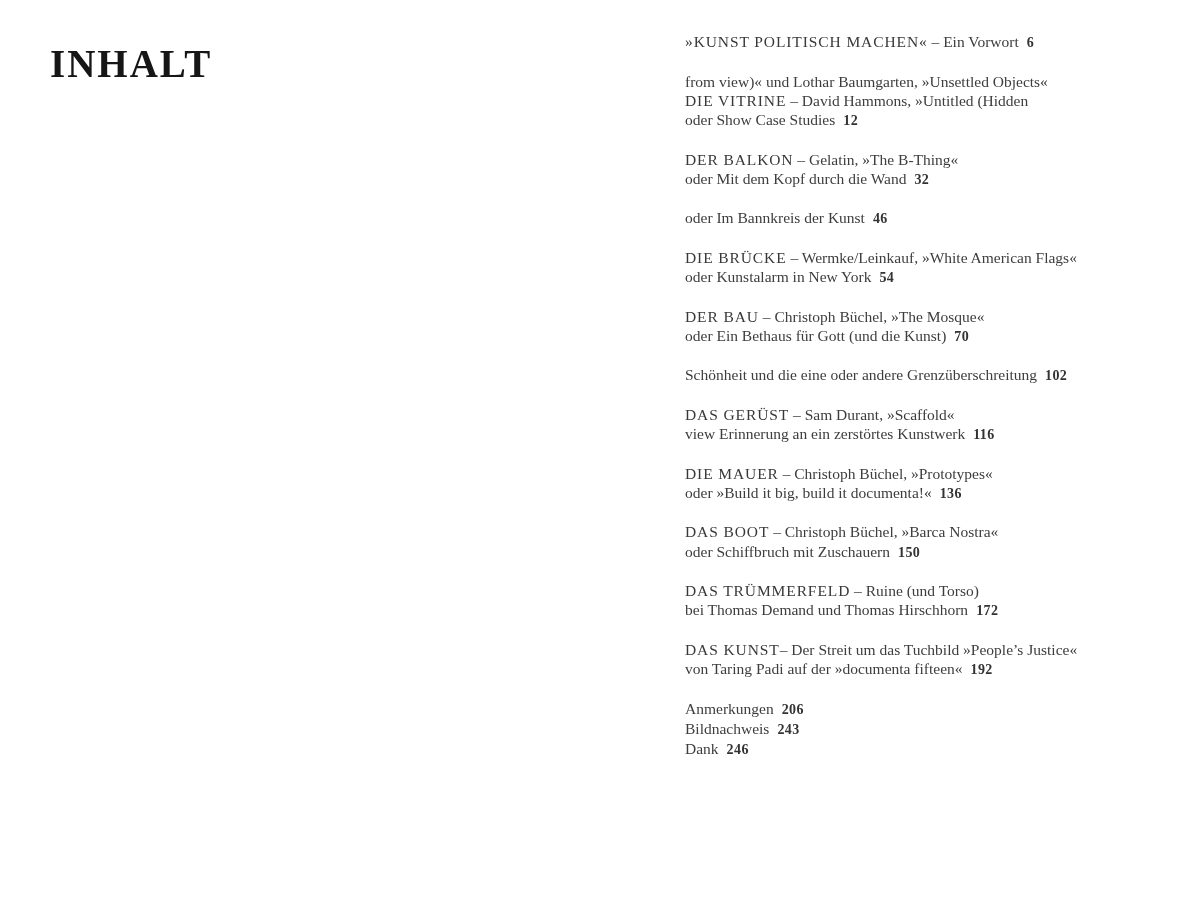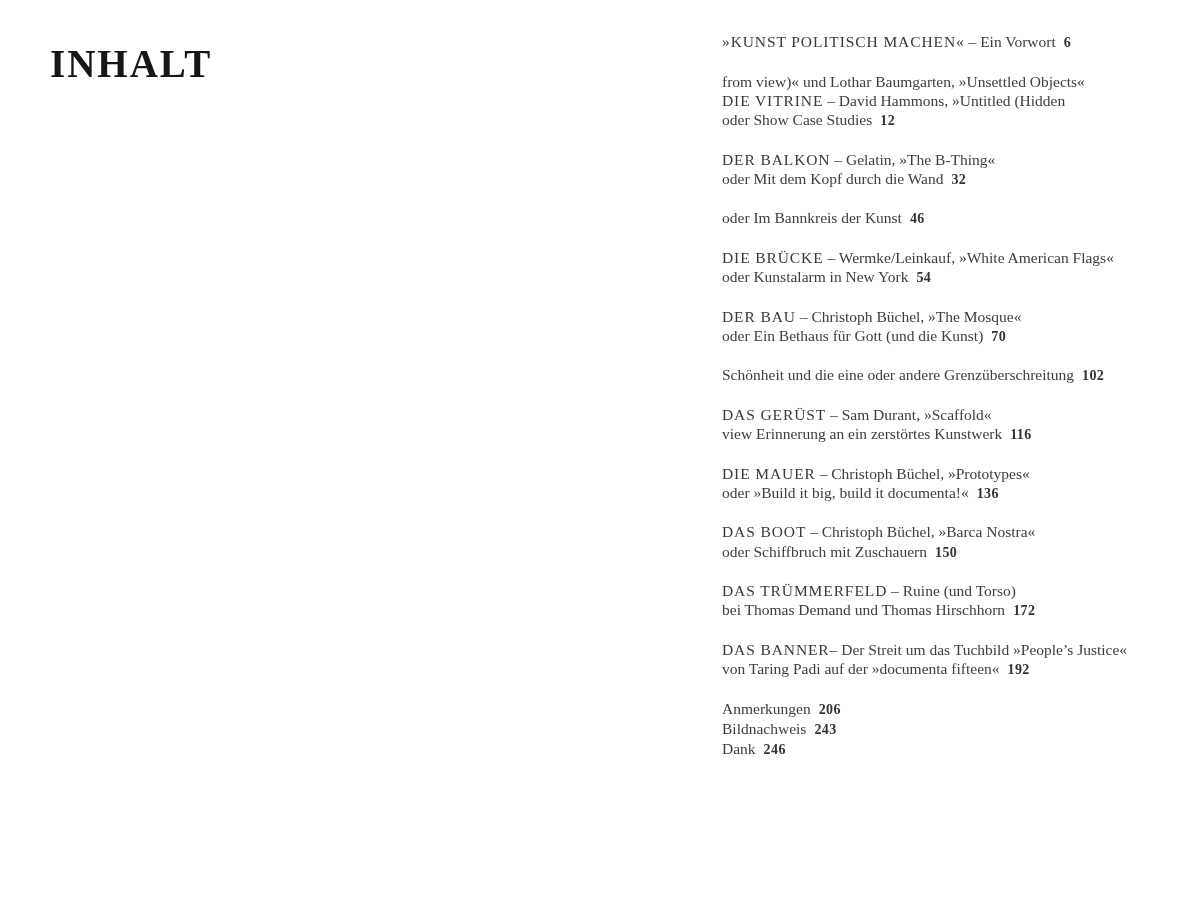--- a/index.html
+++ b/index.html
@@ -36,21 +36,20 @@
     line-height: 19.25px;
   }
   .entry {
     margin: 0 0 19.25px 0;
   }
   .entry:last-child {
     margin-bottom: 0;
   }
   .line {
     white-space: nowrap;
-    margin-left: 37px;
   }
   .caps {
     letter-spacing: 0.9px;
     color: #383838;
   }
   .text {
     color: #3d3d3d;
   }
   .page {
     margin-left: 8px;
@@ -105,21 +104,21 @@
         </div>
         <div class="entry">
           <div class="line"><span class="caps">DAS BOOT</span><span class="text"> – Christoph Büchel, »Barca Nostra«</span></div>
           <div class="line"><span class="text">oder Schiffbruch mit Zuschauern</span><span class="page">150</span></div>
         </div>
         <div class="entry">
           <div class="line"><span class="caps">DAS TRÜMMERFELD</span><span class="text"> – Ruine (und Torso)</span></div>
           <div class="line"><span class="text">bei Thomas Demand und Thomas Hirschhorn</span><span class="page">172</span></div>
         </div>
         <div class="entry">
-          <div class="line"><span class="caps">DAS BANNER</span><span class="text">– Der Streit um das Tuchbild »People’s Justice«</span></div>
+          <div class="line"><span class="caps">DAS KUNST</span><span class="text">– Der Streit um das Tuchbild »People’s Justice«</span></div>
           <div class="line"><span class="text">von Taring Padi auf der »documenta fifteen«</span><span class="page">192</span></div>
         </div>
         <div class="entry">
           <div class="line"><span class="text">Anmerkungen</span><span class="page">206</span></div>
           <div class="line"><span class="text">Bildnachweis</span><span class="page">243</span></div>
           <div class="line"><span class="text">Dank</span><span class="page">246</span></div>
         </div>
       </div>
   </main>
 </div>

